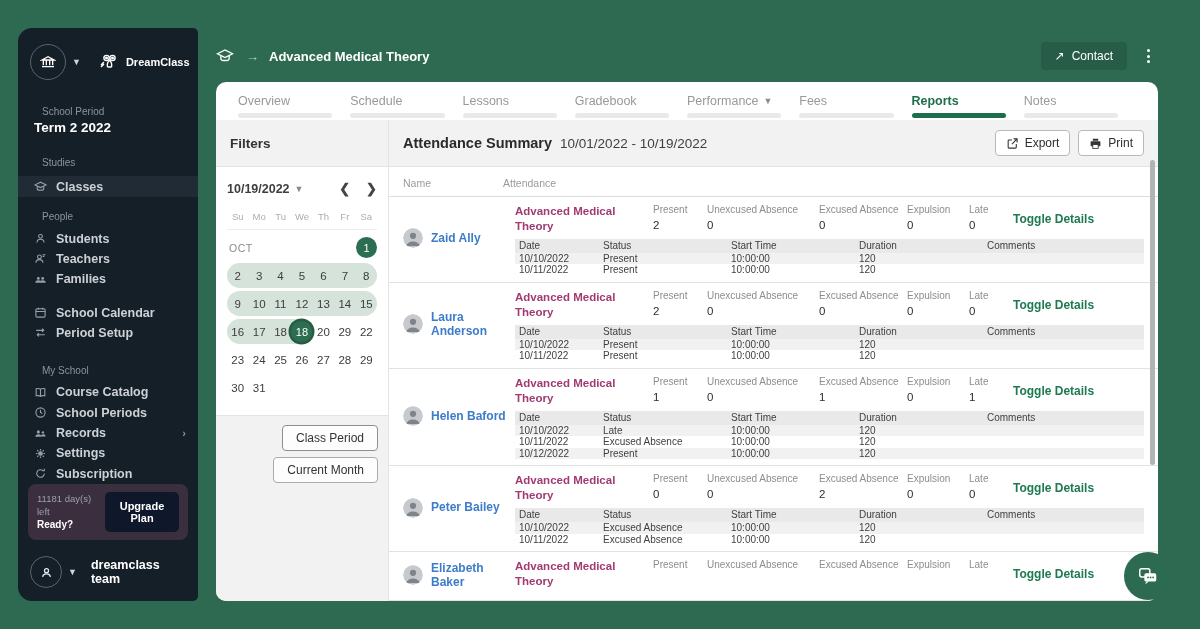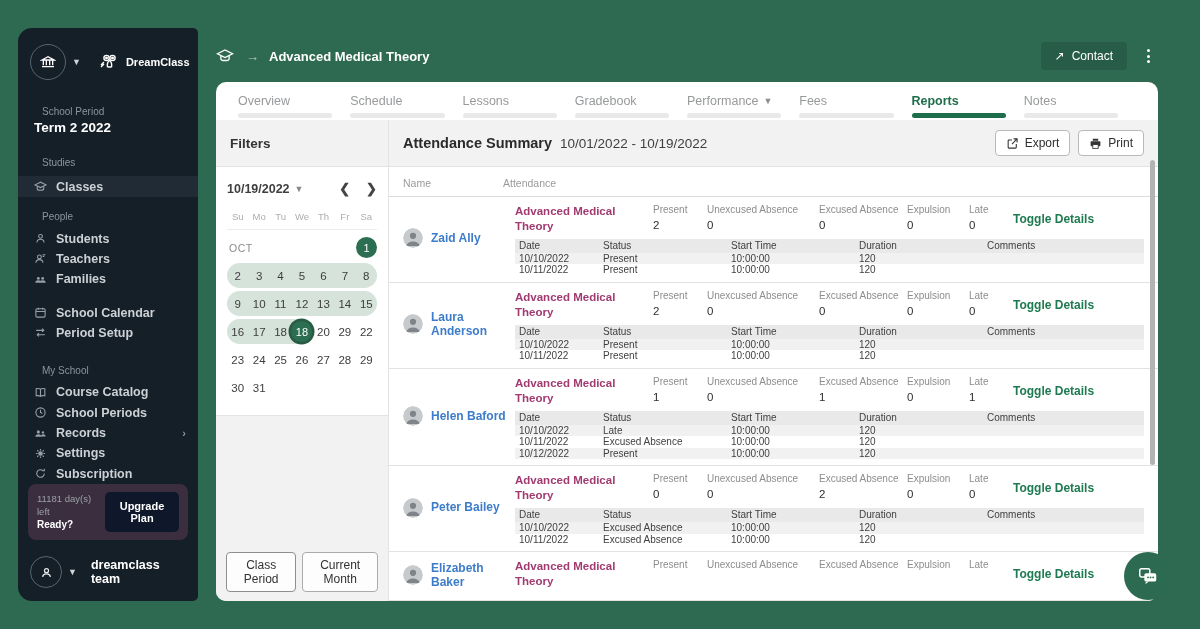--- a/index.html
+++ b/index.html
@@ -115,21 +115,21 @@
   .cell.hl { background:#d5e3db; }
   .cell.rs { border-radius:13px 0 0 13px; }
   .cell.re { border-radius:0 13px 13px 0; }
   .day-circ {
     width:21px; height:21px; border-radius:50%; background:#2c6e52; color:#fff;
     display:flex; align-items:center; justify-content:center; font-size:11px;
   }
   .day-circ.sel { box-shadow:0 0 0 2px #27593f66, 0 0 0 2.5px #2a5d47; }
   .filters-foot {
     flex:1; background:#f2f2f2; border-top:1px solid #e3e3e3;
-    padding:9px 10px; display:flex; flex-direction:row; align-items:flex-end; gap:6px;
+    padding:9px 10px; display:flex; flex-direction:column; align-items:flex-end; gap:6px;
   }
   .ghost-btn {
     background:#fdfdfd; border:1px solid #ababab; border-radius:4px;
     font-family:inherit; font-size:12px; color:#333; padding:5px 13px; cursor:pointer;
   }
 
   
   .content { flex:1; min-width:0; display:flex; flex-direction:column; position:relative; }
   .content-head {
     height:47px; flex:none; background:#f2f2f2; border-bottom:1px solid #e3e3e3;

